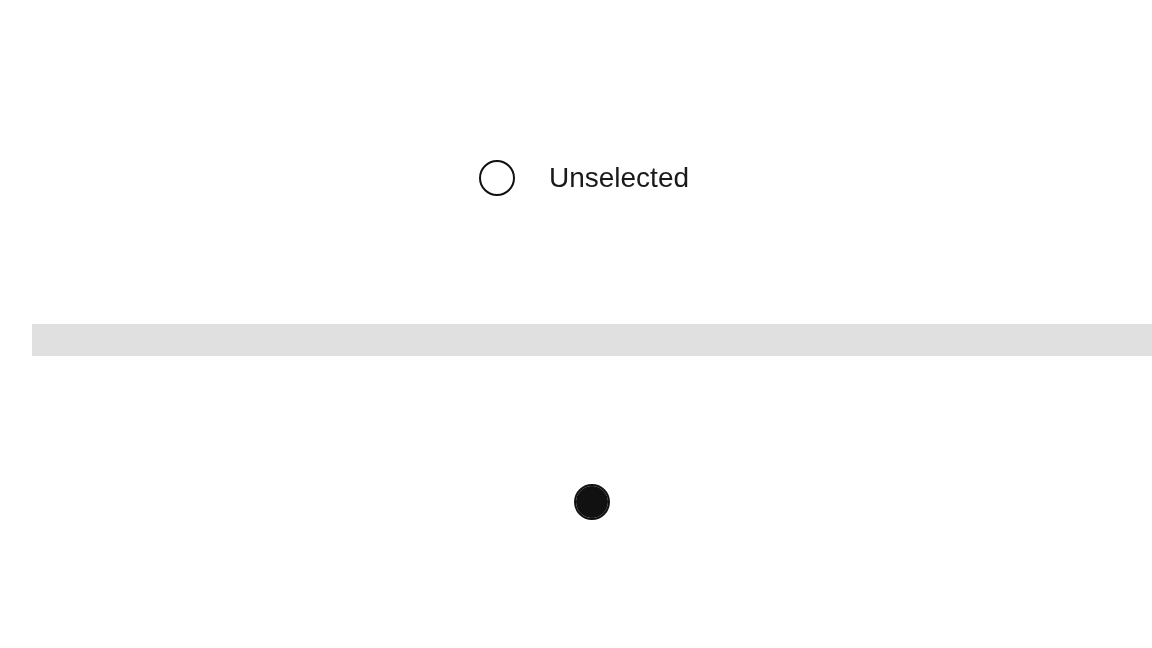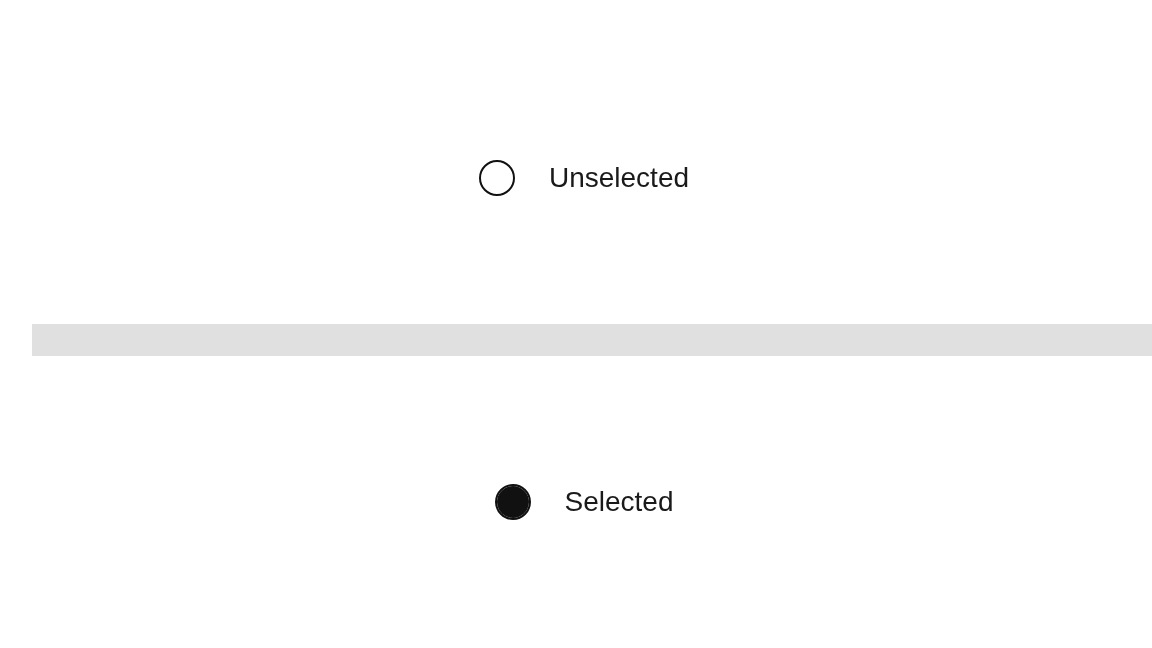--- a/index.html
+++ b/index.html
@@ -64,15 +64,14 @@
   </div>
 </div>
 
 <div class="divider"></div>
 
 <div class="section">
   <div class="radio-option">
     <div class="radio-circle">
       <div class="radio-dot"></div>
     </div>
-    <span class="radio-label">Selected</span>
   </div>
 </div>
 
 </body></html>

